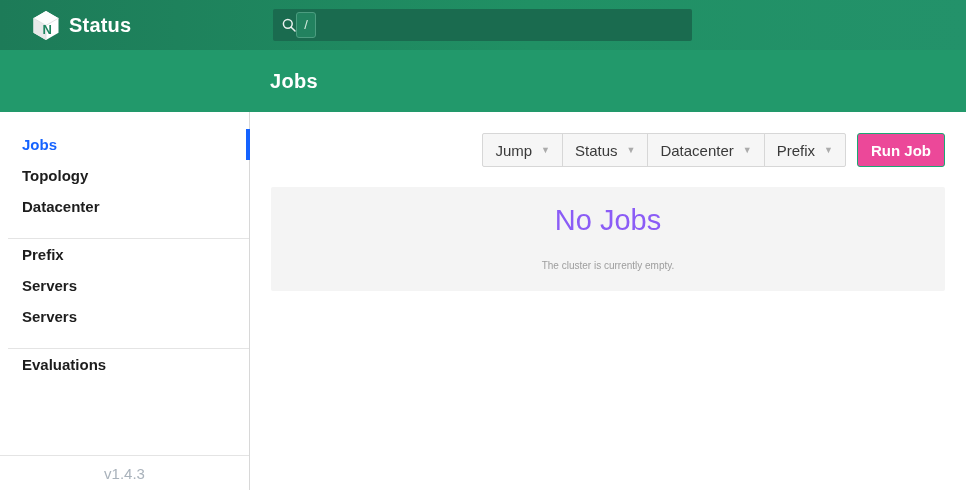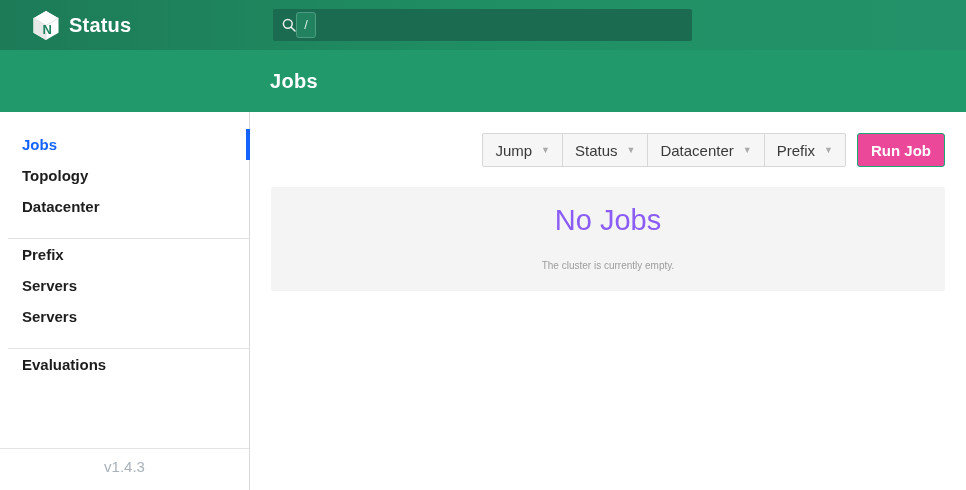--- a/index.html
+++ b/index.html
@@ -70,21 +70,21 @@
     position: absolute; right: -1px; top: 0; bottom: 0; width: 4px;
     background: #1563ff;
   }
   .divider { border: 0; border-top: 1px solid #e4e4e4; margin: 16px 0 0 8px; }
   .section-label {
     padding: 10px 0 4px 12px; font-size: 11px; font-weight: 400;
     color: #8b95a1; letter-spacing: 0.6px; text-transform: uppercase;
   }
   .version {
     position: absolute; bottom: 0; left: 0; right: 0;
-    border-top: 1px solid #e4e4e4; padding: 9px 0 15px;
+    border-top: 1px solid #e4e4e4; padding: 9px 0 8px;
     text-align: center; color: #a9b2bb; font-size: 15px;
   }
 
   
   .main { flex: 1; padding: 21px 21px 0 21px; }
   .toolbar { display: flex; justify-content: flex-end; align-items: center; }
   .filter-group { display: flex; }
   .filter-btn {
     display: flex; align-items: center; gap: 9px;
     height: 34px; padding: 0 12px; margin-left: -1px;

